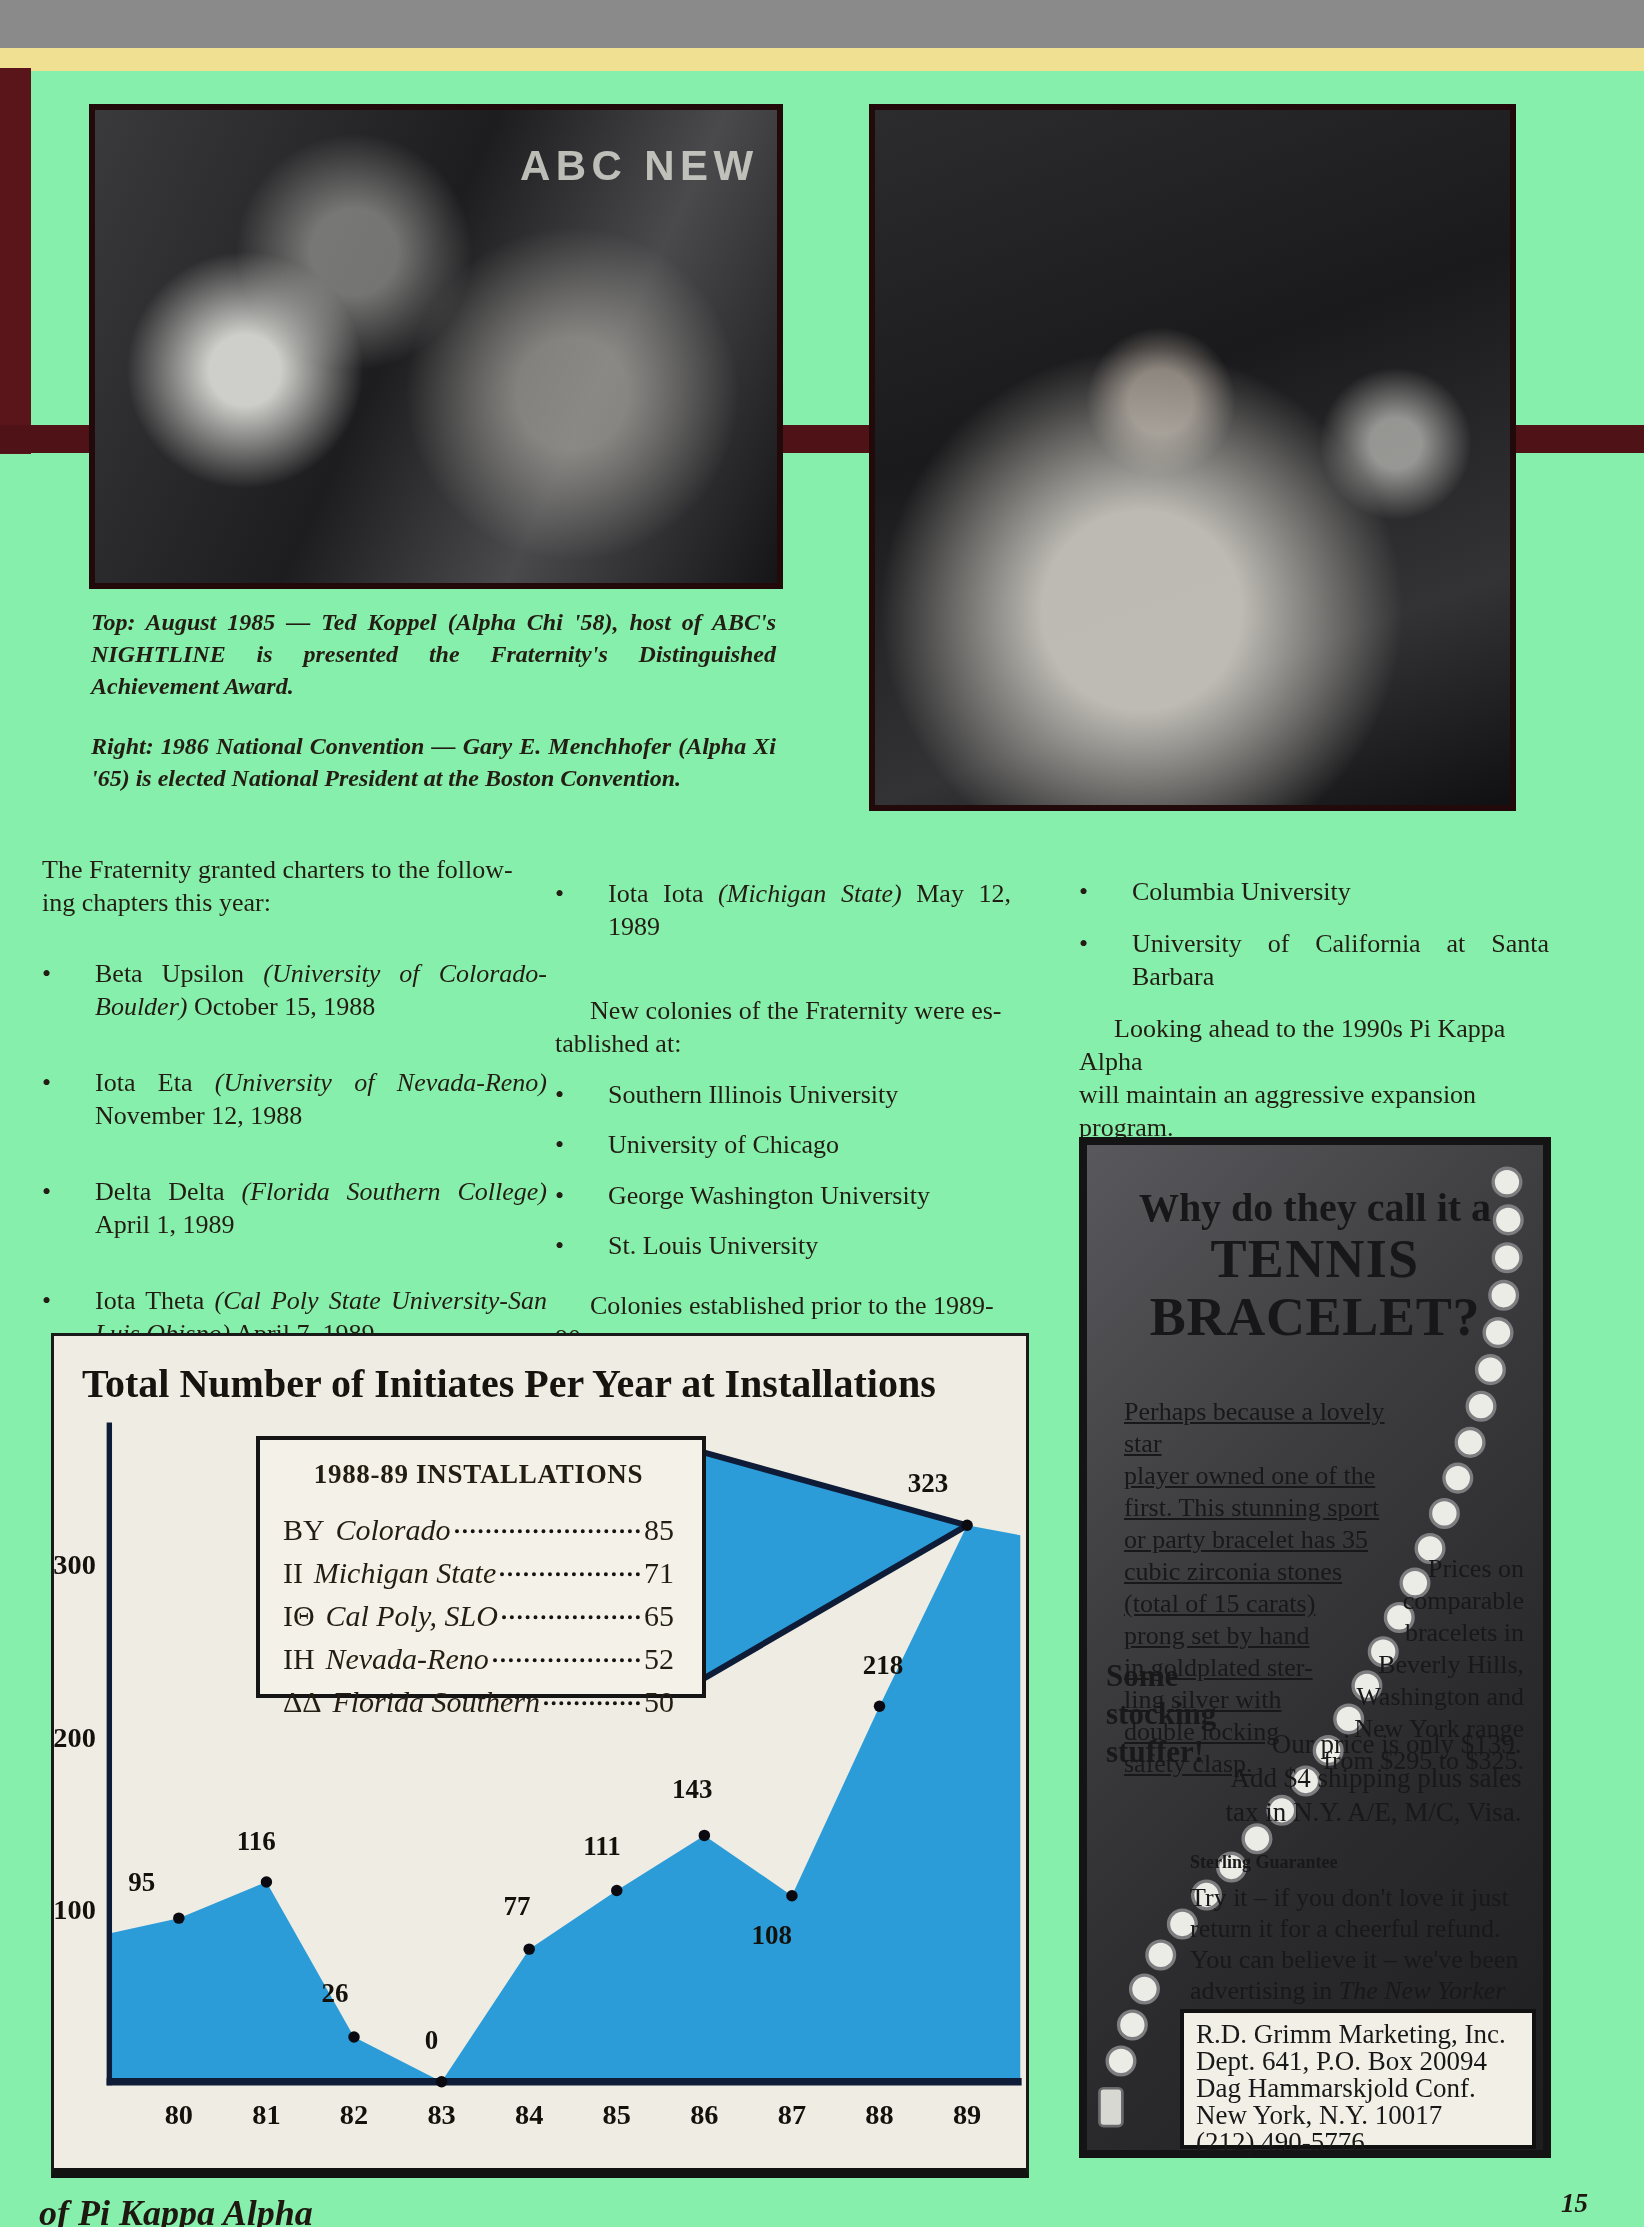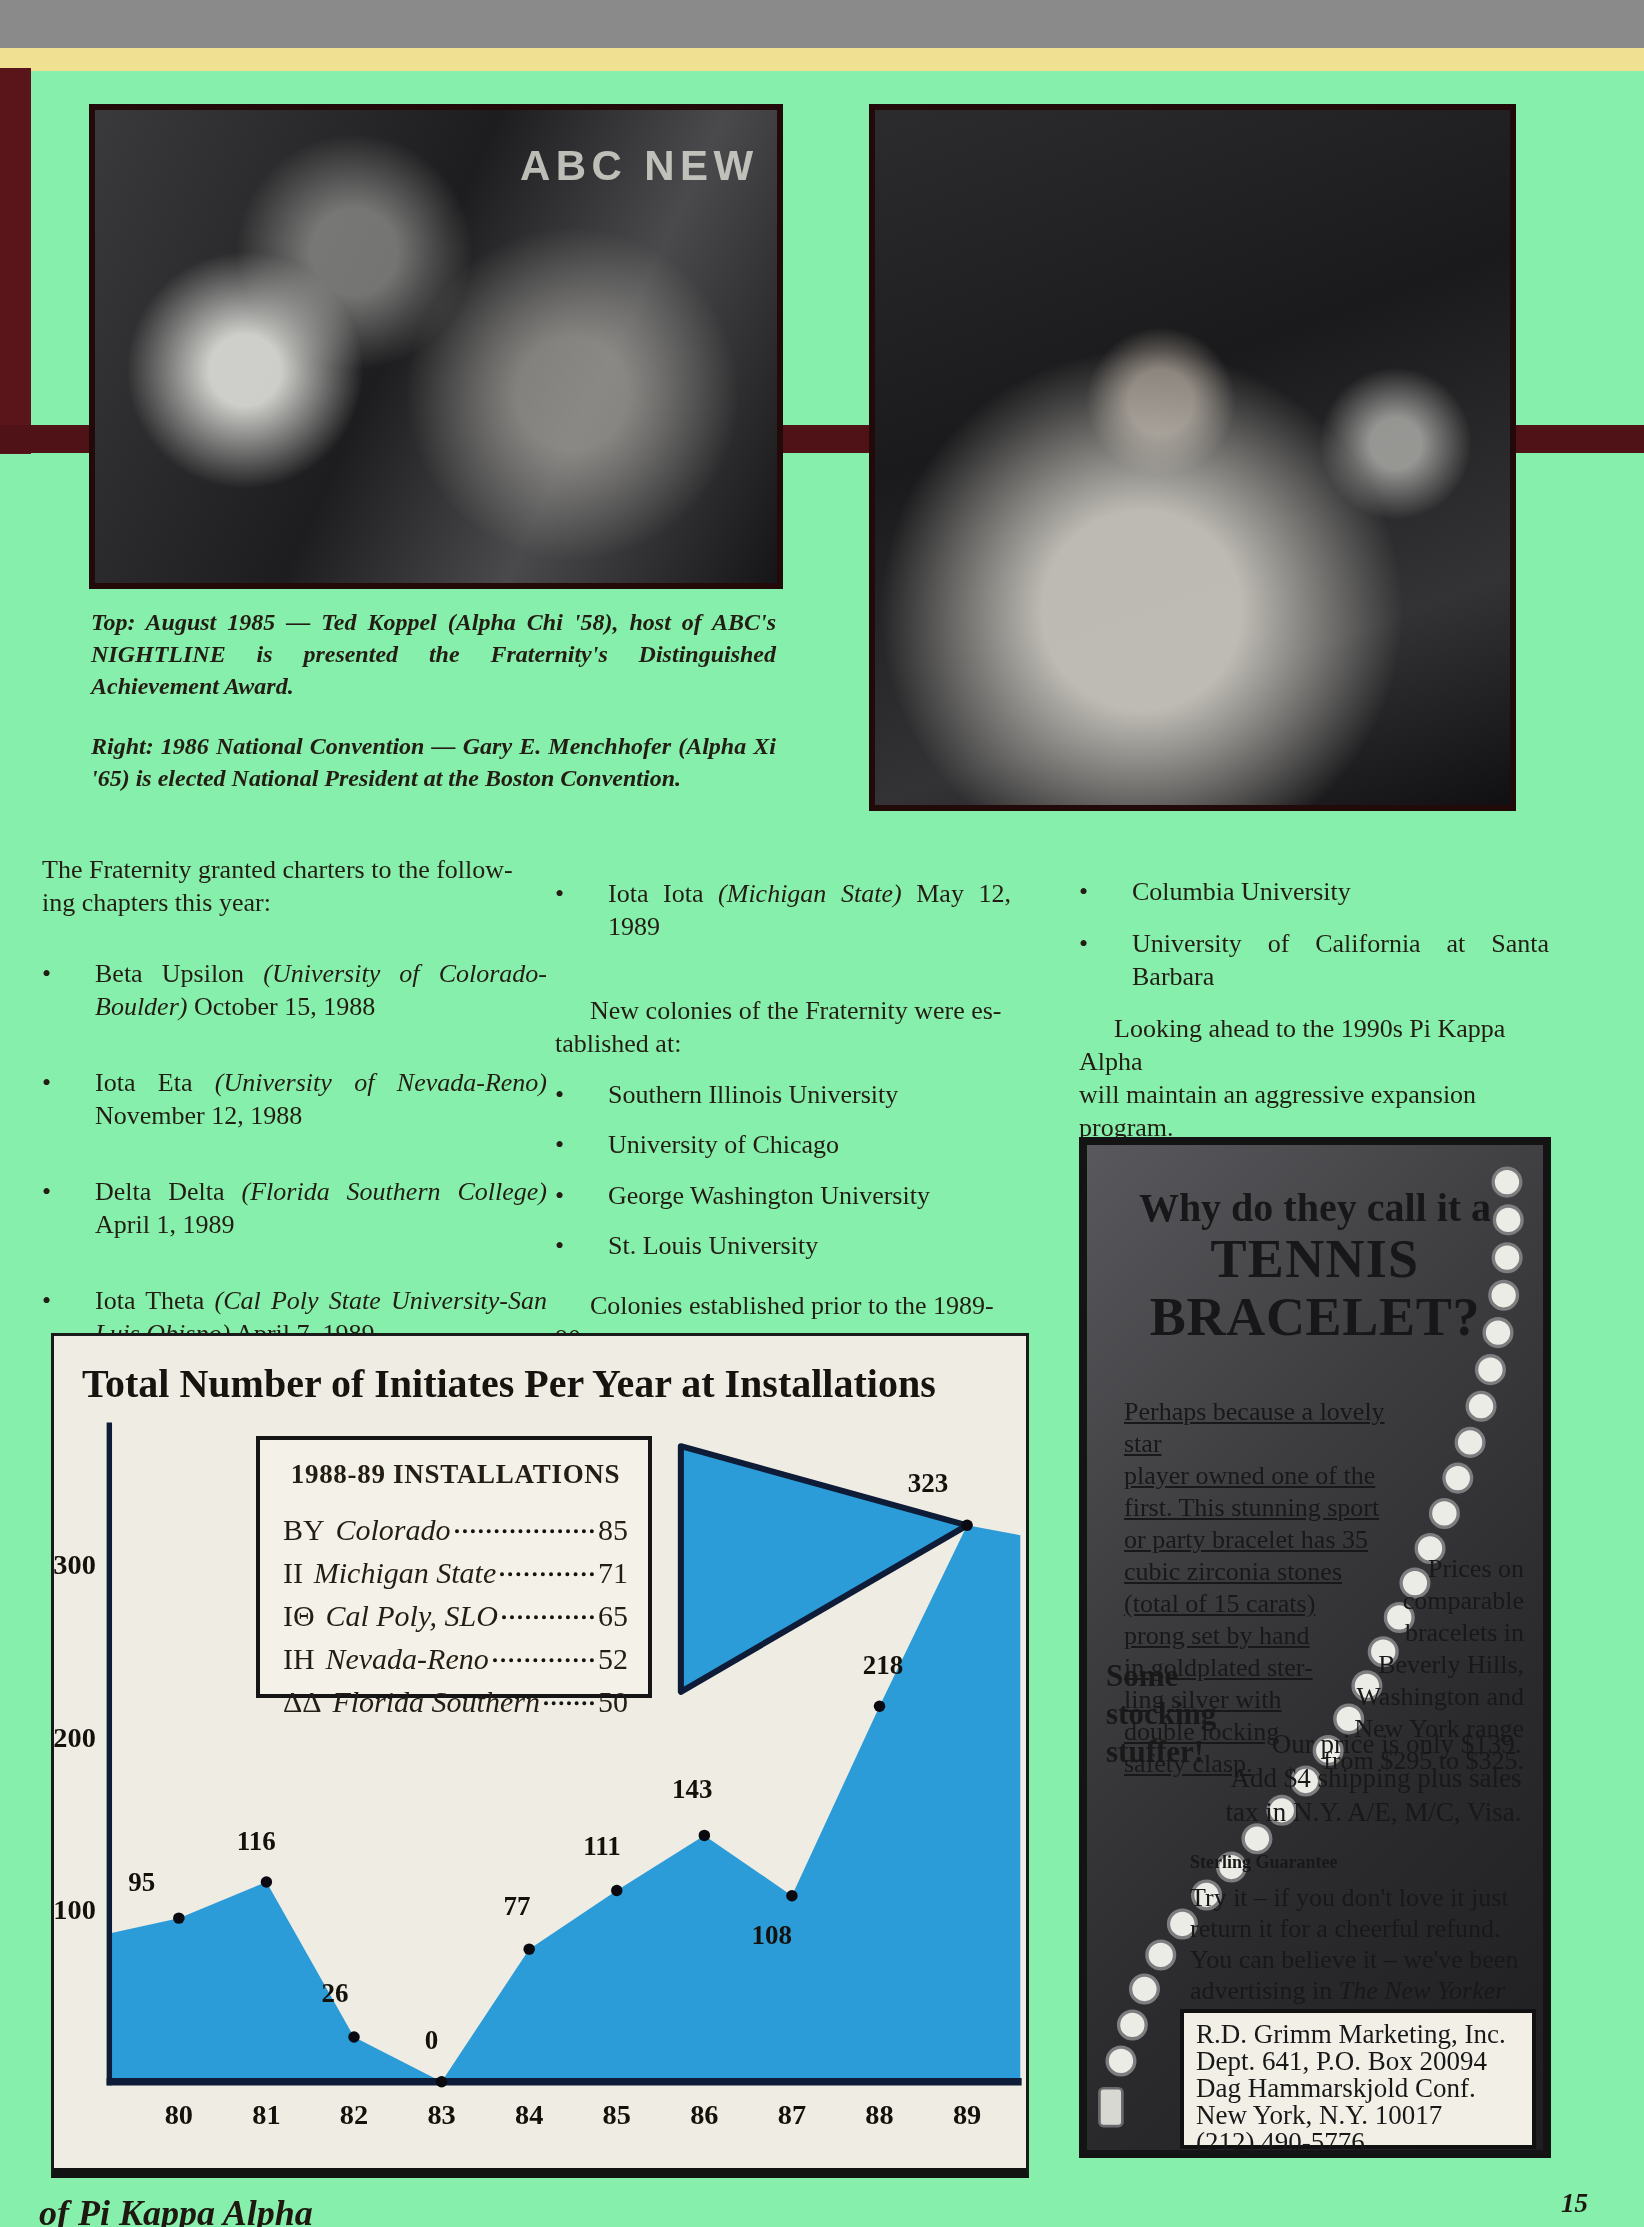--- a/index.html
+++ b/index.html
@@ -43,22 +43,22 @@
   .b-txt{flex:1;text-align:justify;}
   #col-1 .bullet{margin-bottom:43px;}
   #col-2 .list-a .bullet{margin-bottom:20px;}
   #col-3 .bullet{margin-bottom:19px;}
   .continued{font-style:italic;font-weight:bold;text-align:right;margin-top:5.4px;}
   
   #chart-card{left:51px;top:1285px;width:978px;height:845px;background:#efece3;
     border:3.4px solid #1a1a1a;border-bottom:10.8px solid #121212;box-sizing:border-box;}
   #chart-title{position:absolute;left:28px;top:24px;width:931px;font-size:40px;font-weight:bold;color:#171410;}
   #plot-svg{position:absolute;left:0;top:0;width:971px;height:831px;}
-  #legend{position:absolute;left:202px;top:100px;width:396px;height:262px;background:#f4f1e8;
-    border:4px solid #151515;box-sizing:border-box;padding:19px 20px 0 23px;}
+  #legend{position:absolute;left:202px;top:100px;width:450px;height:262px;background:#f4f1e8;
+    border:4px solid #151515;box-sizing:border-box;padding:19px 28px 0 23px;}
   #legend-title{text-align:center;font-weight:bold;font-size:27px;letter-spacing:0.7px;margin-bottom:17.5px;}
   .lrow{display:flex;align-items:baseline;font-size:30px;line-height:43px;}
   .lsym{margin-right:10.8px;text-align:center;}
   .lname{font-style:italic;}
   .lleader{flex:1;border-bottom:4px dotted #15130f;margin:0 4px;transform:translateY(-6.7px);}
   
   #ad{left:1079px;top:1089px;width:472px;height:1021px;box-sizing:border-box;border:8px solid #141414;
     background:linear-gradient(135deg,#59595d 0%,#3d3d40 35%,#2b2b2e 65%,#1e1e20 100%);color:#1c1c1e;}
   #ad .ad-inner{position:absolute;inset:0;color:#181819;}
   #ad-headline{position:absolute;left:0;top:39px;width:100%;text-align:center;font-weight:bold;color:#17171a;}

